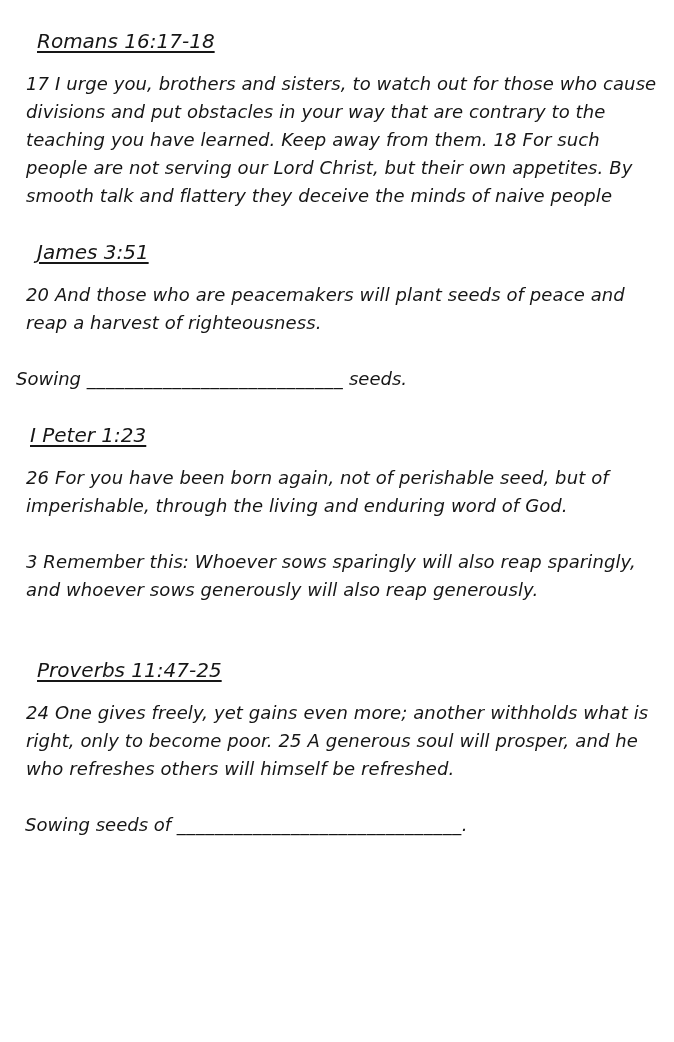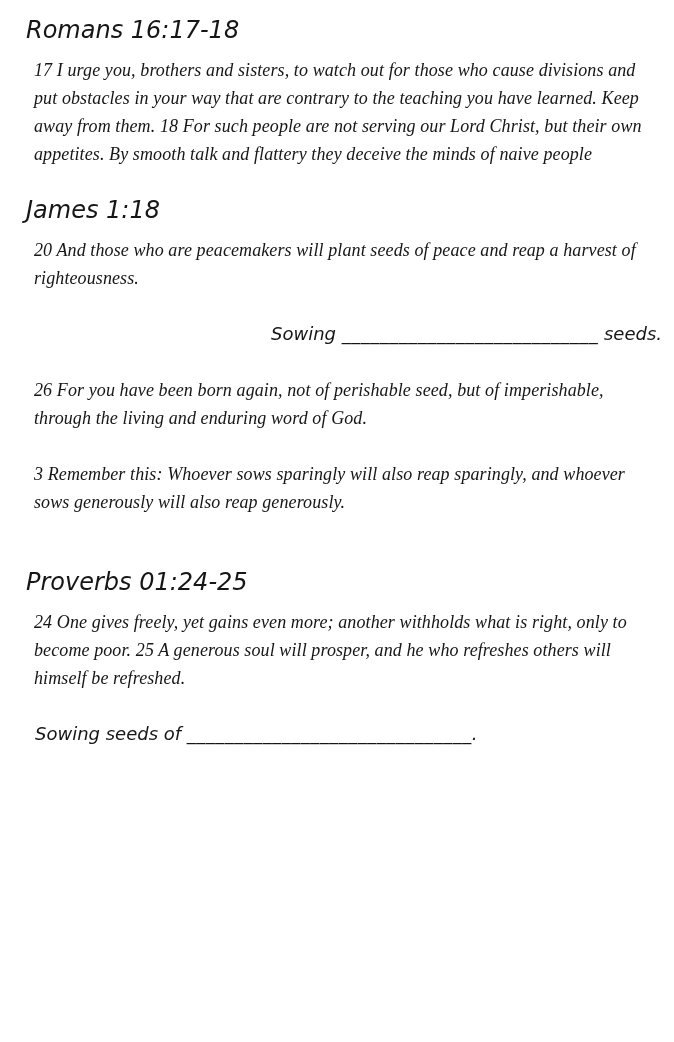--- a/index.html
+++ b/index.html
@@ -13,62 +13,63 @@
     font-family: "DejaVu Sans", "Liberation Sans", sans-serif;
     font-style: italic;
     font-size: 18px;
     line-height: 28px;
     padding: 12px 12px 0 22px;
   }
   .page { width: 100%; }
   section { margin: 0 0 28px 0; }
   section.gap-large { margin-bottom: 52px; }
   .reference {
-    margin: 4px;
-    font-size: 24px;
+    margin: 15px;
+    font-size: 20px;
     font-weight: normal;
+    text-decoration: underline;
     text-underline-offset: 3px;
   }
   .reference.indented { margin-left: 8px; }
   .verse {
-    margin: 12px;
+    margin: 4px;
     letter-spacing: 0.1px;
-    font-family: Liberation Serif, serif;
   }
   .prompt {
     margin: 28px 0 0 0;
     white-space: nowrap;
   }
-  .prompt.shift-left { margin-left: -6px; text-align: right; }
-  .prompt.shift-right { margin-left: 13px; }
+  .prompt.shift-left { margin-left: -6px; }
+  .prompt.shift-right { margin-left: 3px; }
   .blank { letter-spacing: 0.5px; }
 </style>
 </head>
 <body>
 
 <div class="page">
 
   <section>
     <h2 class="reference">Romans 16:17-18</h2>
     <p class="verse">17 I urge you, brothers and sisters, to watch out for those who cause divisions and put obstacles in your way that are contrary to the teaching you have learned. Keep away from them. 18 For such people are not serving our Lord Christ, but their own appetites. By smooth talk and flattery they deceive the minds of naive people</p>
   </section>
 
   <section>
-    <h2 class="reference">James 1:18</h2>
+    <h2 class="reference">James 3:51</h2>
     <p class="verse">20 And those who are peacemakers will plant seeds of peace and reap a harvest of righteousness.</p>
     <p class="prompt shift-left"><span>Sowing </span><span class="blank">___________________________</span><span> seeds.</span></p>
   </section>
 
   <section>
+    <h2 class="reference indented">I Peter 1:23</h2>
     <p class="verse">26 For you have been born again, not of perishable seed, but of imperishable, through the living and enduring word of God.</p>
   </section>
 
   <section class="gap-large">
     <p class="verse">3 Remember this: Whoever sows sparingly will also reap sparingly, and whoever sows generously will also reap generously.</p>
   </section>
 
   <section>
-    <h2 class="reference">Proverbs 01:24-25</h2>
+    <h2 class="reference">Proverbs 11:47-25</h2>
     <p class="verse">24 One gives freely, yet gains even more; another withholds what is right, only to become poor. 25 A generous soul will prosper, and he who refreshes others will himself be refreshed.</p>
     <p class="prompt shift-right"><span>Sowing seeds of </span><span class="blank">______________________________</span><span>.</span></p>
   </section>
 
 </div>
 
 </body></html>

